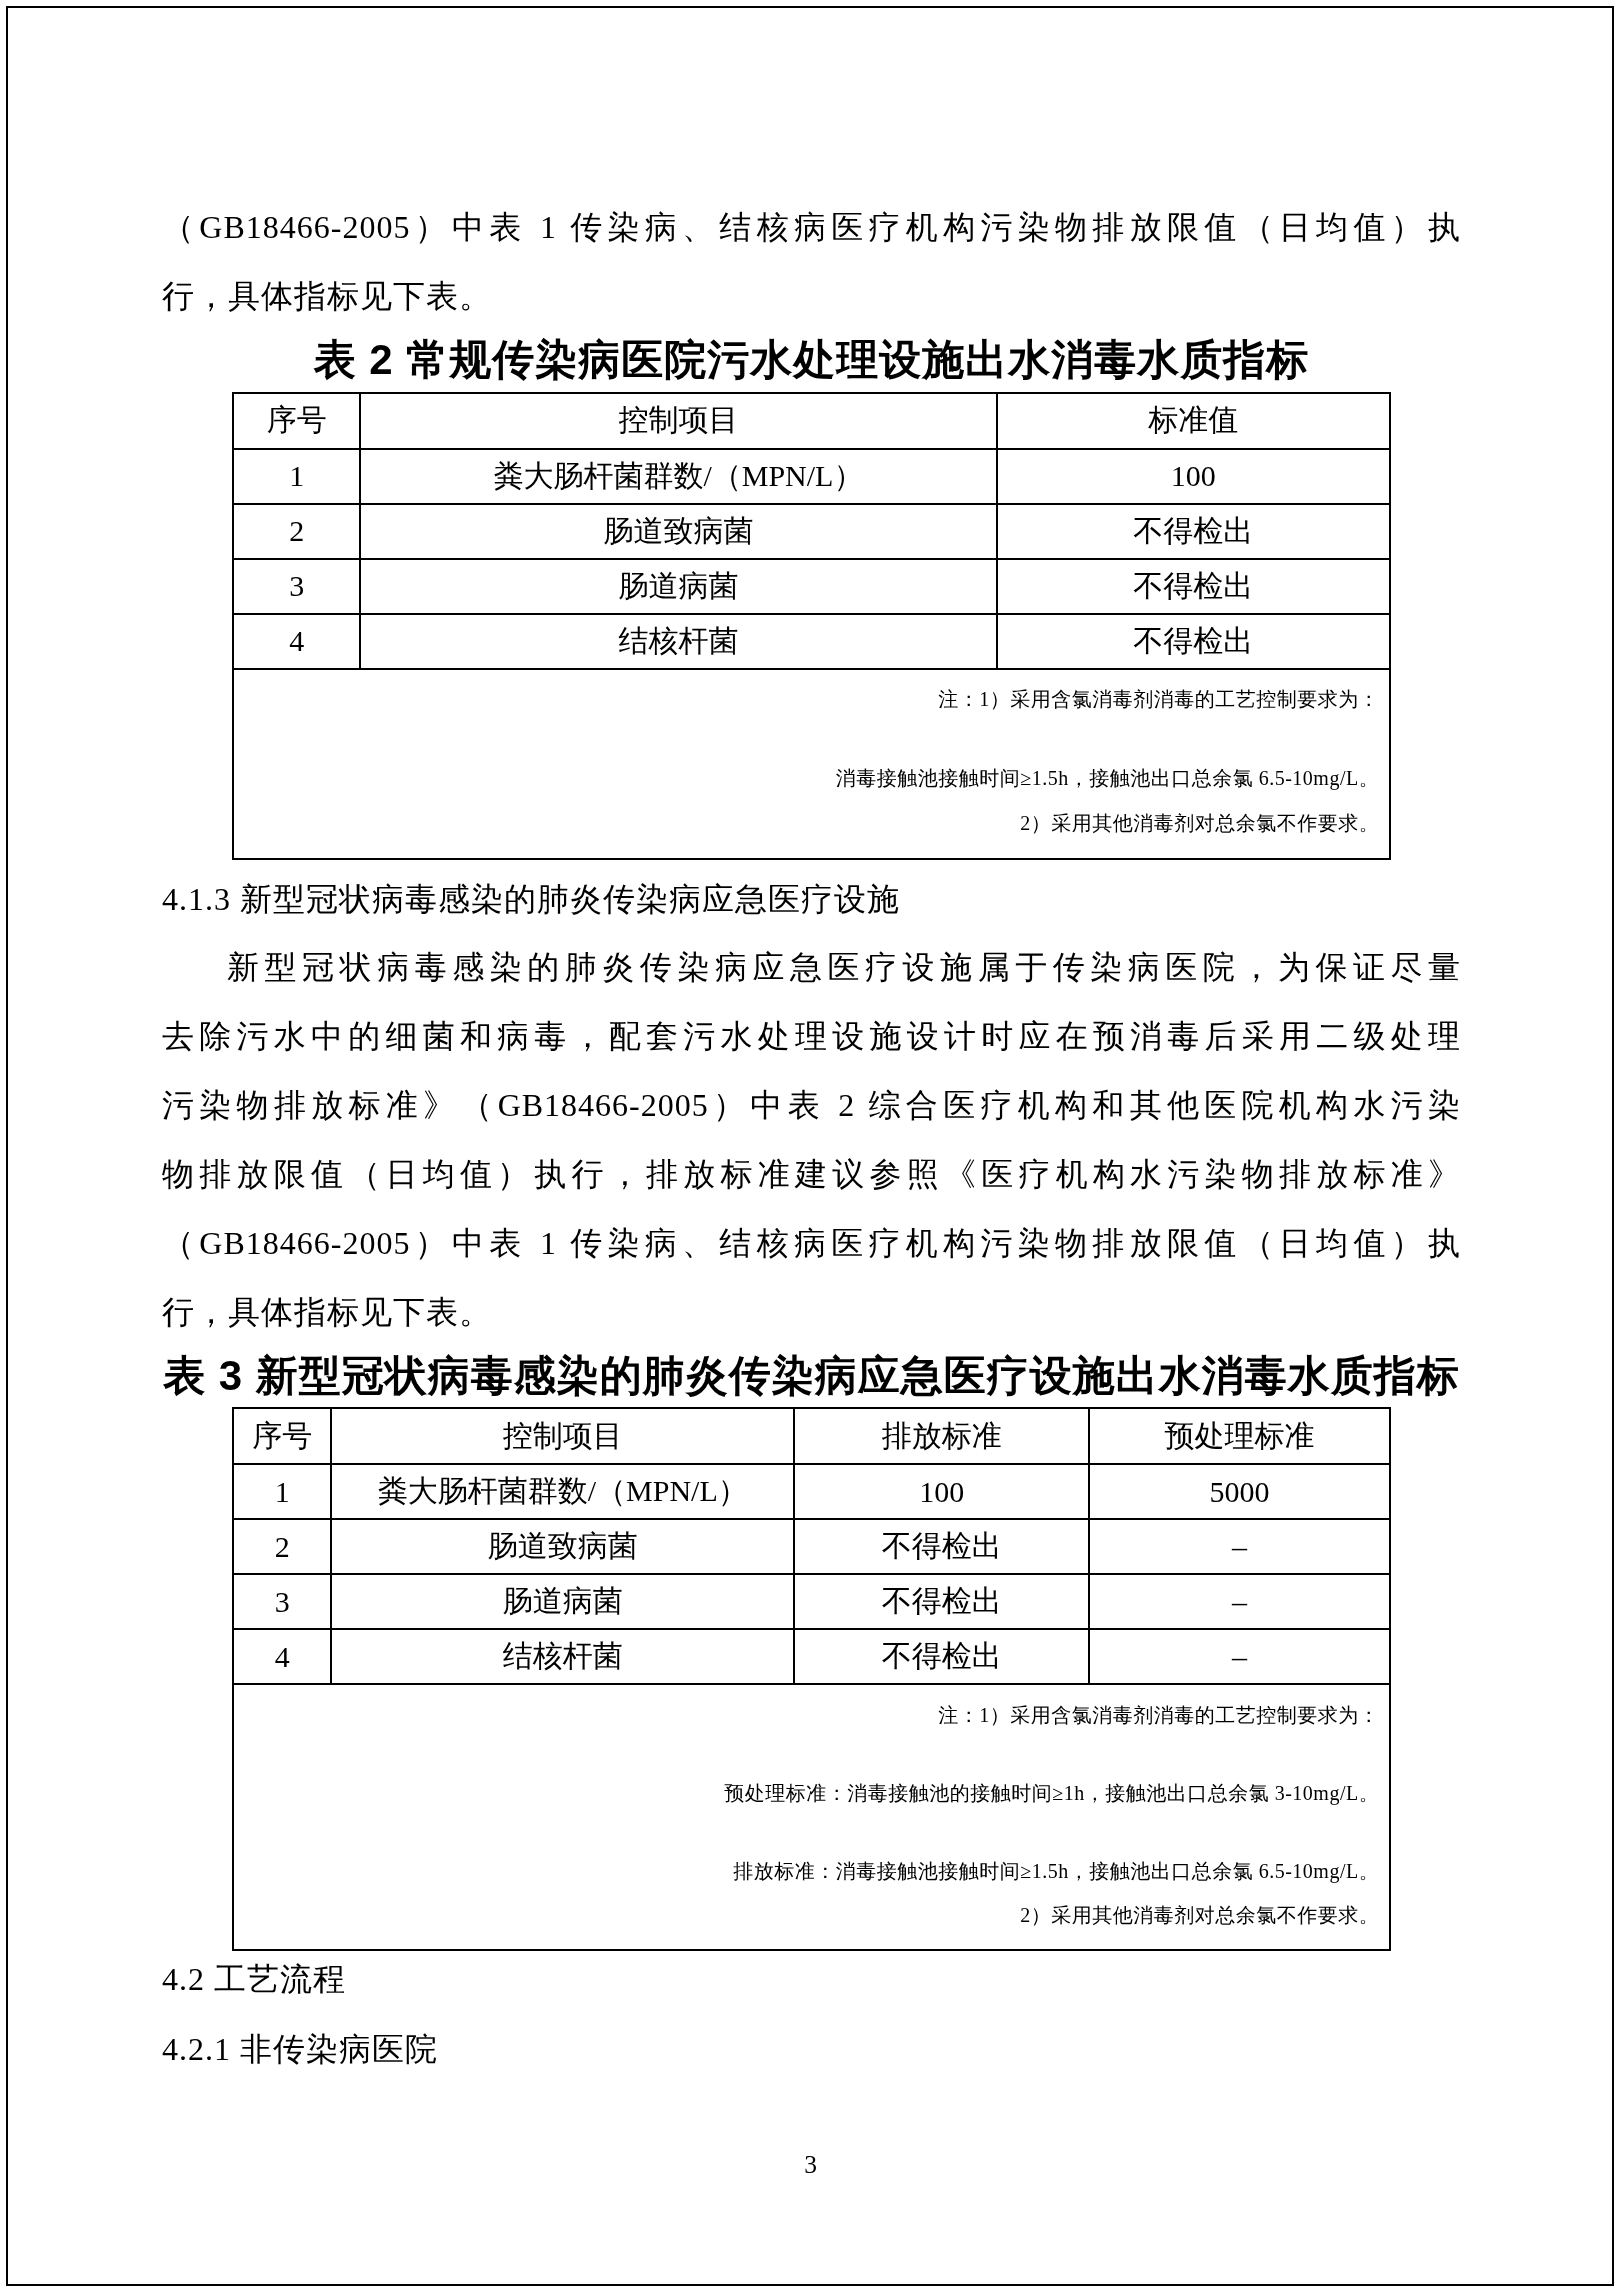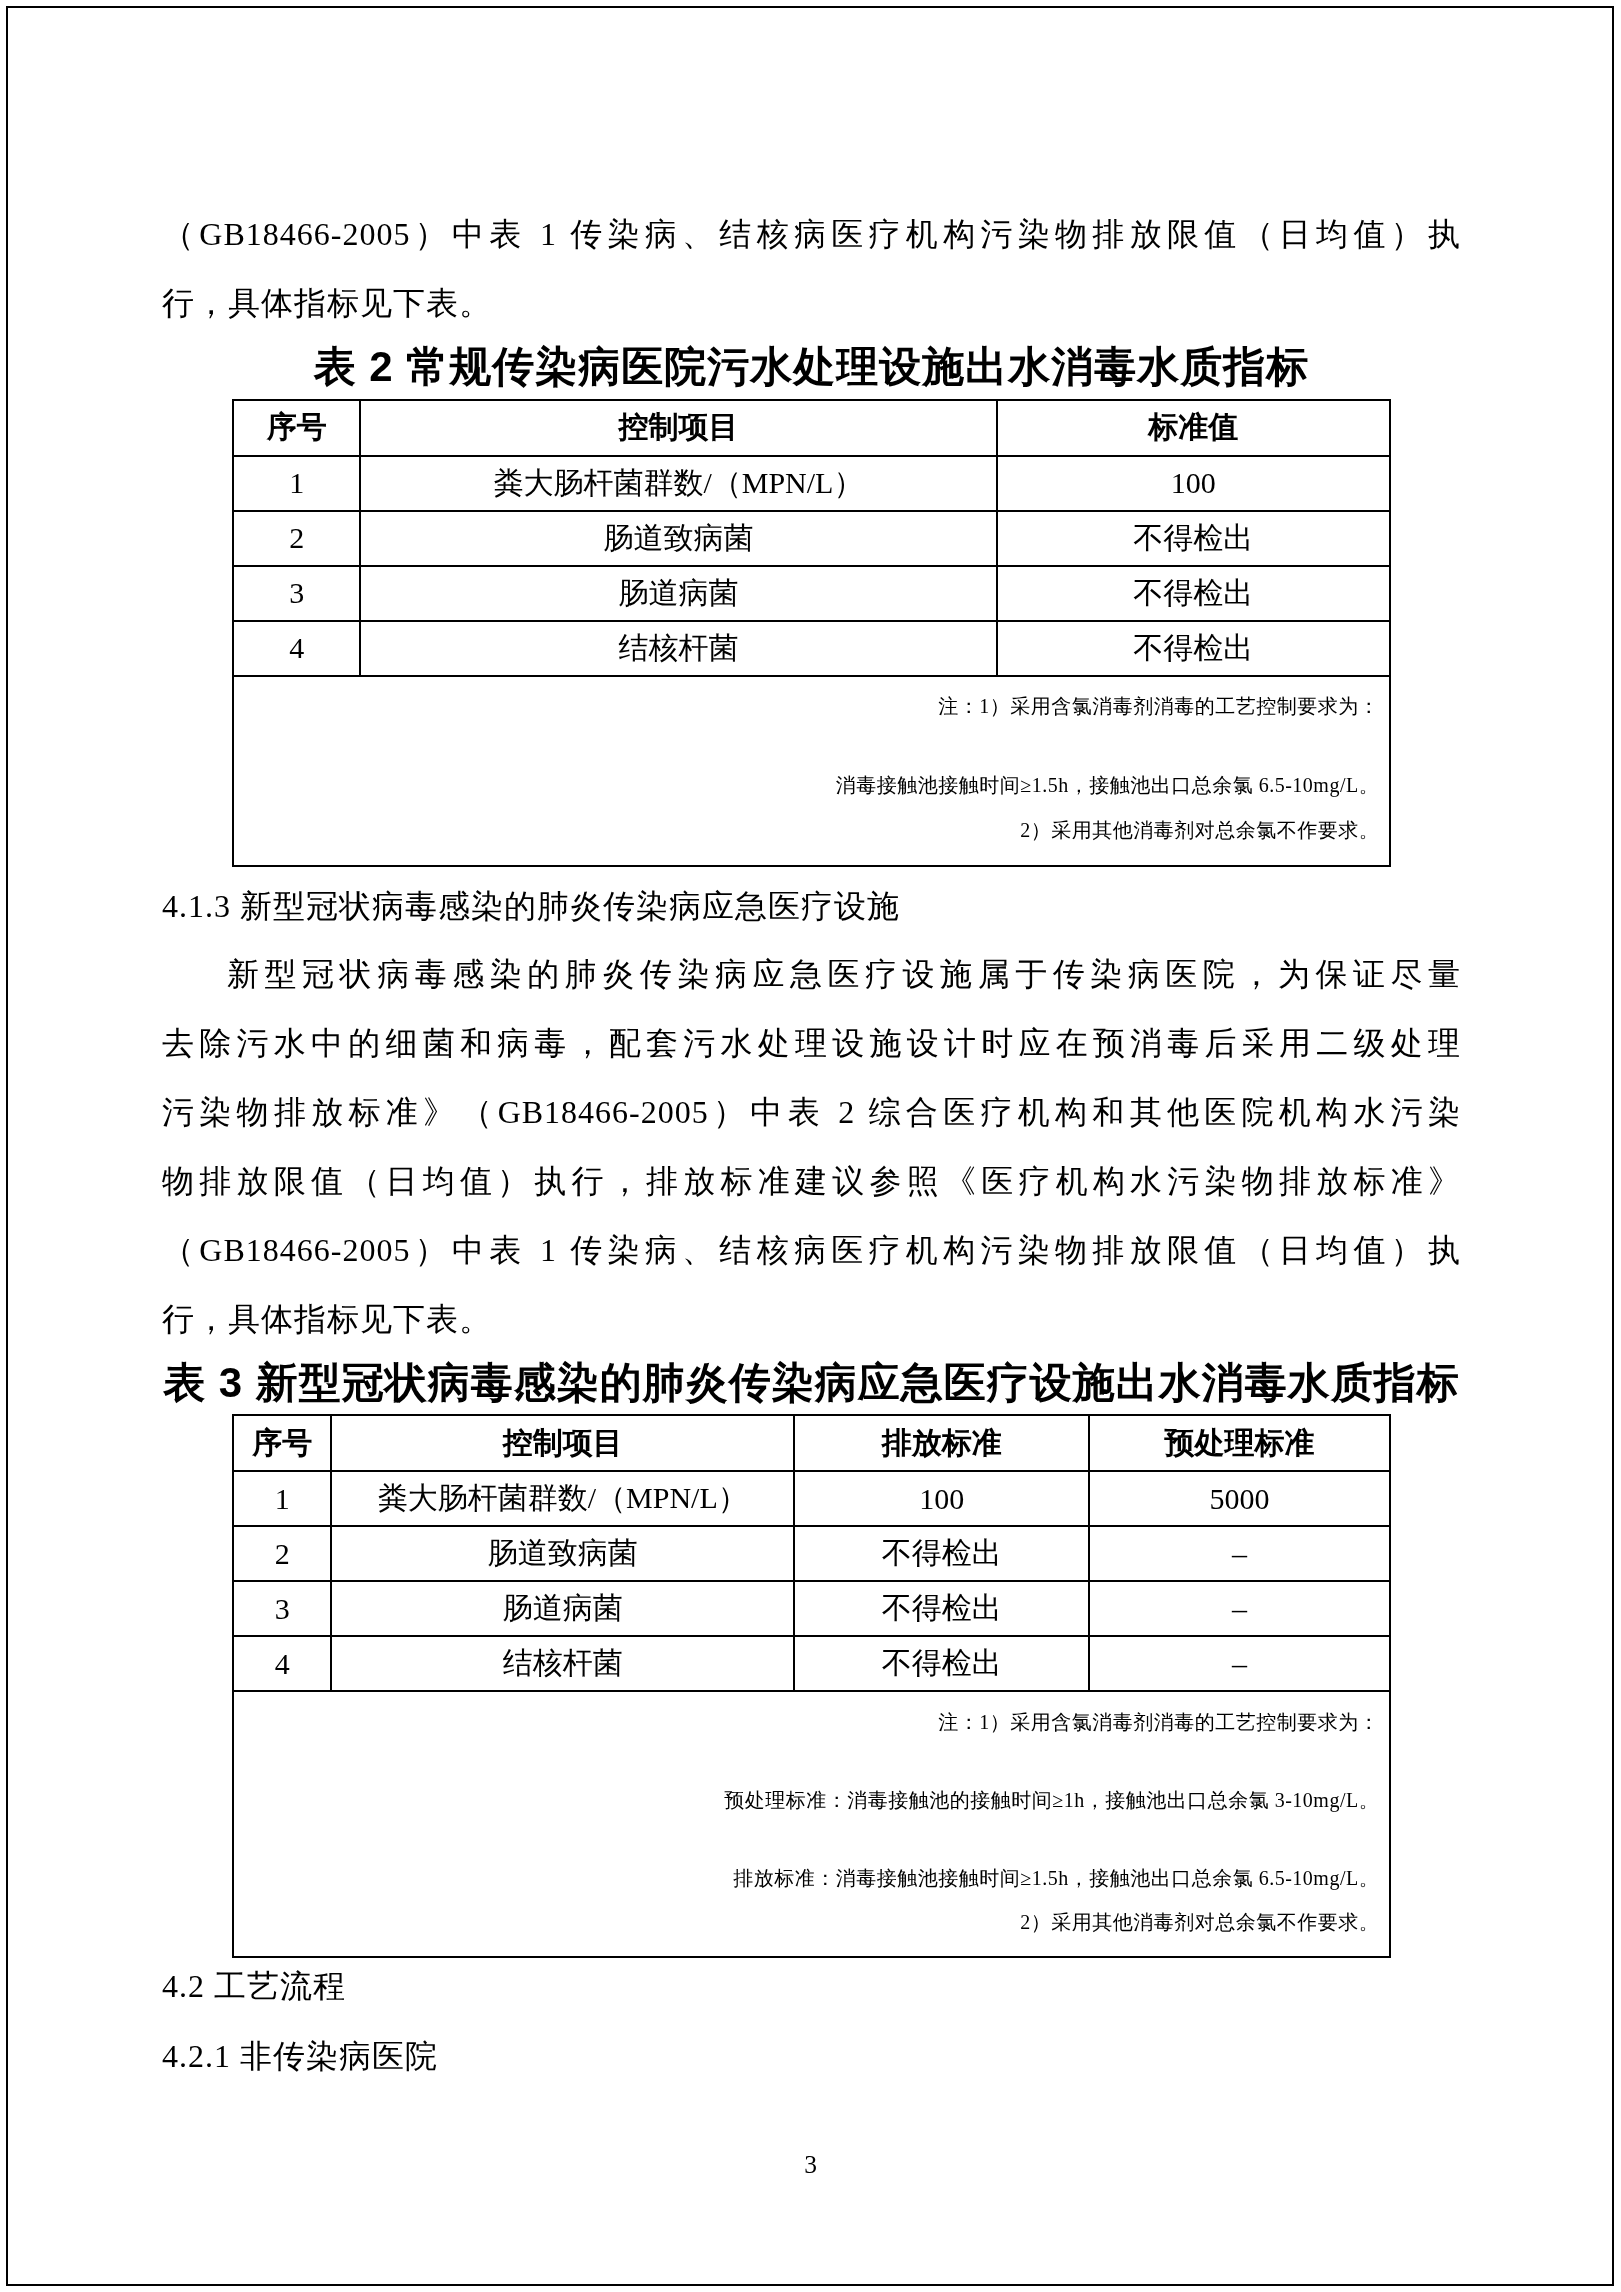--- a/index.html
+++ b/index.html
@@ -14,21 +14,21 @@
   }
   .page-frame {
     position: absolute;
     top: 5.9px; left: 5.9px; right: 6.9px; bottom: 6.9px;
     border: 2.9px solid #000000;
     pointer-events: none;
   }
   .content {
     position: absolute;
     left: 162px;
-    top: 200px;
+    top: 193px;
     width: 1299px;
   }
   .pline {
     margin: 0;
     height: 69px;
     line-height: 69px;
     font-size: 32px;
     white-space: nowrap;
     letter-spacing: 1px;
   }
@@ -70,21 +70,21 @@
   .doc-table th, .doc-table td {
     border: 2px solid #000000;
     text-align: center;
     vertical-align: middle;
     font-size: 30px;
     padding: 0;
     overflow: hidden;
   }
   .doc-table th {
     height: 54px;
-    font-weight: 700;
+    font-weight: 400;
     font-family: "Liberation Sans", "DejaVu Sans", sans-serif;
   }
   .doc-table td { height: 53px; }
   .doc-table td.note-cell {
     text-align: right;
     vertical-align: top;
     padding: 7.8px 9.8px 11.8px 9.8px;
     font-size: 20px;
   }
   .note-line {

